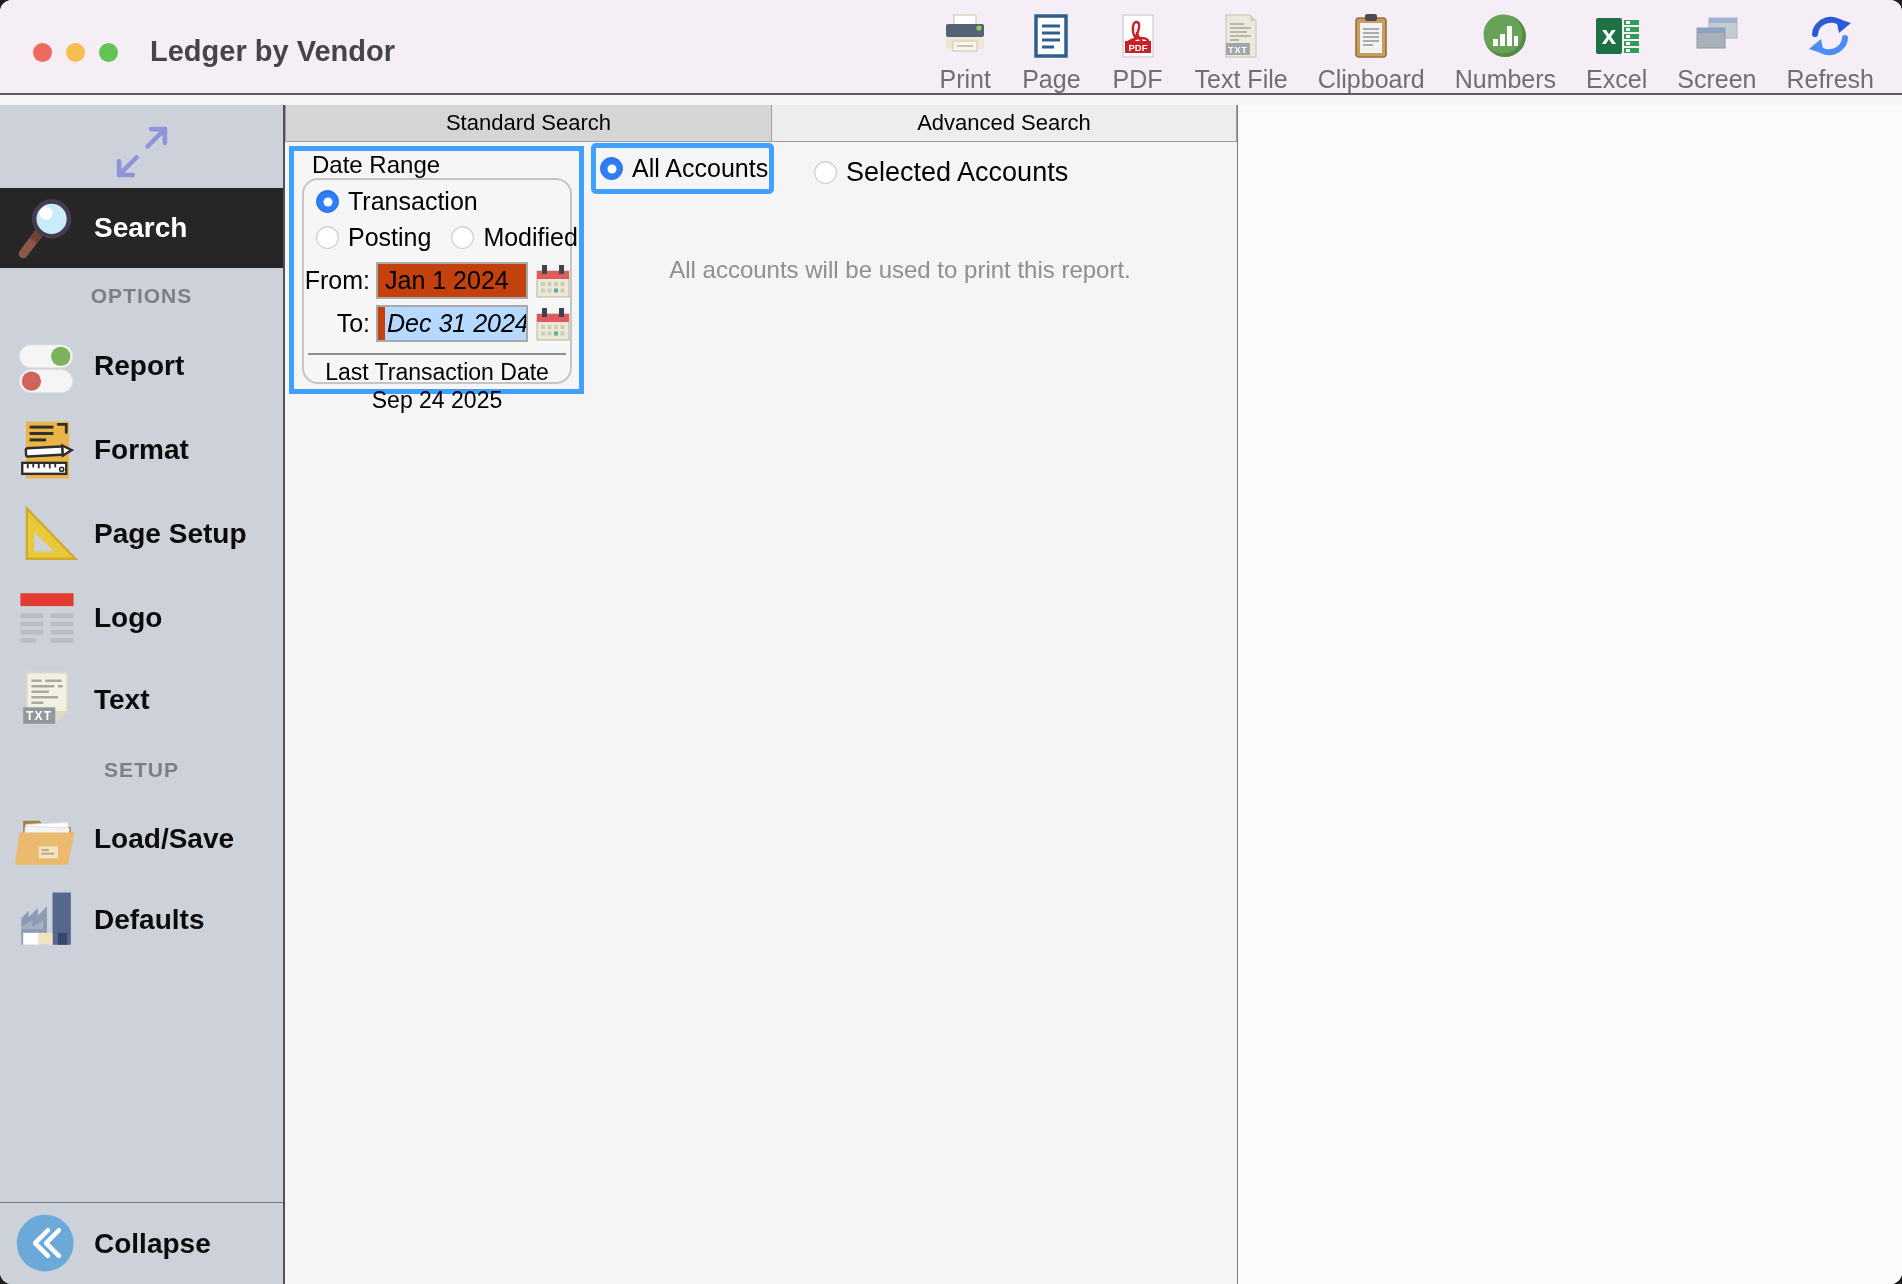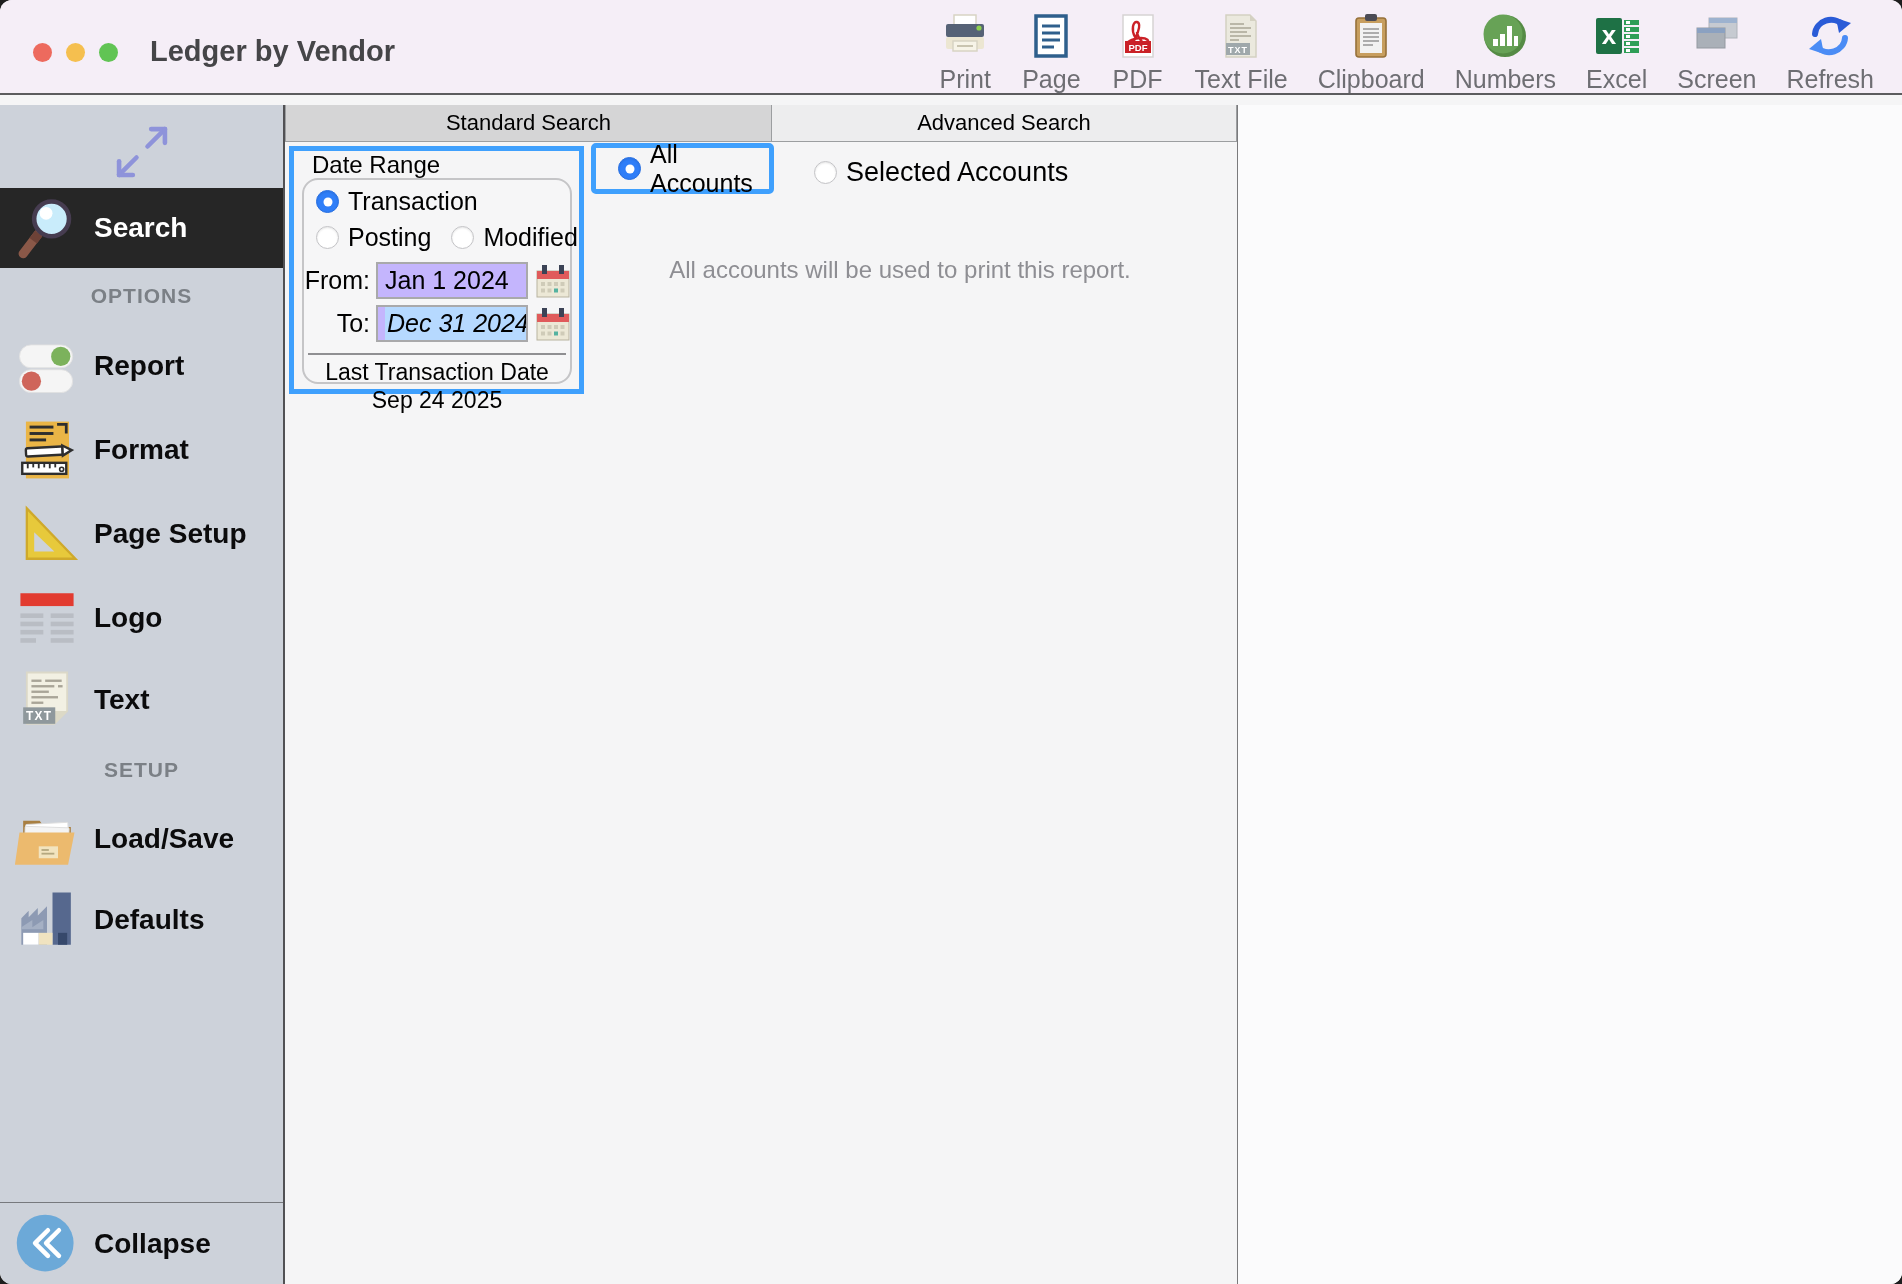--- a/index.html
+++ b/index.html
@@ -46,29 +46,29 @@
   .dr-box{position:absolute;left:8px;top:27px;right:7px;bottom:5px;border:2px solid #c5c5c7;border-radius:16px;background:#f6f6f7;padding:7px 0 0 0;}
   .radio{display:inline-flex;align-items:center;gap:9px;font-size:25px;color:#000;}
   .rb{width:23px;height:23px;border-radius:50%;background:#fff;border:1px solid #c3c3c6;box-shadow:inset 0 1px 2px rgba(0,0,0,.10);flex:0 0 23px;}
   .rb.on{background:#2f7ef8;border:1px solid #2a70e0;position:relative;}
   .rb.on::after{content:'';position:absolute;width:9px;height:9px;background:#fff;border-radius:50%;top:50%;left:50%;transform:translate(-50%,-50%);}
   .row1{margin-left:12px;}
   .row2{margin-left:12px;margin-top:6px;display:flex;gap:20px;}
   .date-row{display:flex;align-items:center;margin-top:10px;}
   .date-row.second{margin-top:6px;}
   .dr-lbl{width:66px;text-align:right;font-size:25px;color:#000;flex:0 0 66px;}
-  .dr-field{margin-left:6px;width:156px;height:37px;background:#c4b5fd;border:2px solid #a9a9ab;font-size:25px;display:flex;align-items:center;padding-left:7px;white-space:nowrap;overflow:hidden;}
+  .dr-field{margin-left:6px;width:156px;height:37px;background:#c2410c;border:2px solid #a9a9ab;font-size:25px;display:flex;align-items:center;padding-left:7px;white-space:nowrap;overflow:hidden;}
   .dr-field .sel{background:#b6d9ff;padding:2px 3px 3px 2px;font-style:italic;}
   .cal-btn{margin-left:8px;width:34px;height:34px;flex:0 0 34px;cursor:default;}
   .cal-btn svg{width:34px;height:34px;display:block;}
   .dr-divider{margin:11px 4px 0 4px;border-top:2px solid #8f8f92;}
   .dr-last{text-align:center;font-size:23px;color:#000;margin-top:3px;line-height:28px;}
 
   
-  .all-accounts-box{position:absolute;left:306px;top:38px;width:183px;height:51px;border:5px solid #3fa0fd;border-radius:5px;display:flex;align-items:center;gap:10px;padding-left:22px;background:#f5f5f6;}
+  .all-accounts-box{position:absolute;left:306px;top:38px;width:183px;height:51px;border:5px solid #3fa0fd;border-radius:5px;display:flex;align-items:center;gap:10px;padding-left:4px;background:#f5f5f6;}
   .all-accounts-box .radio{font-size:25px;}
   .sel-accounts{position:absolute;left:529px;top:52px;}
   .sel-accounts .radio{font-size:27px;}
   .acct-message{position:absolute;left:360px;top:151px;width:510px;text-align:center;font-size:24px;color:#8e8e93;}
 </style>
 </head>
 <body>
 
 <div class="window">
 

